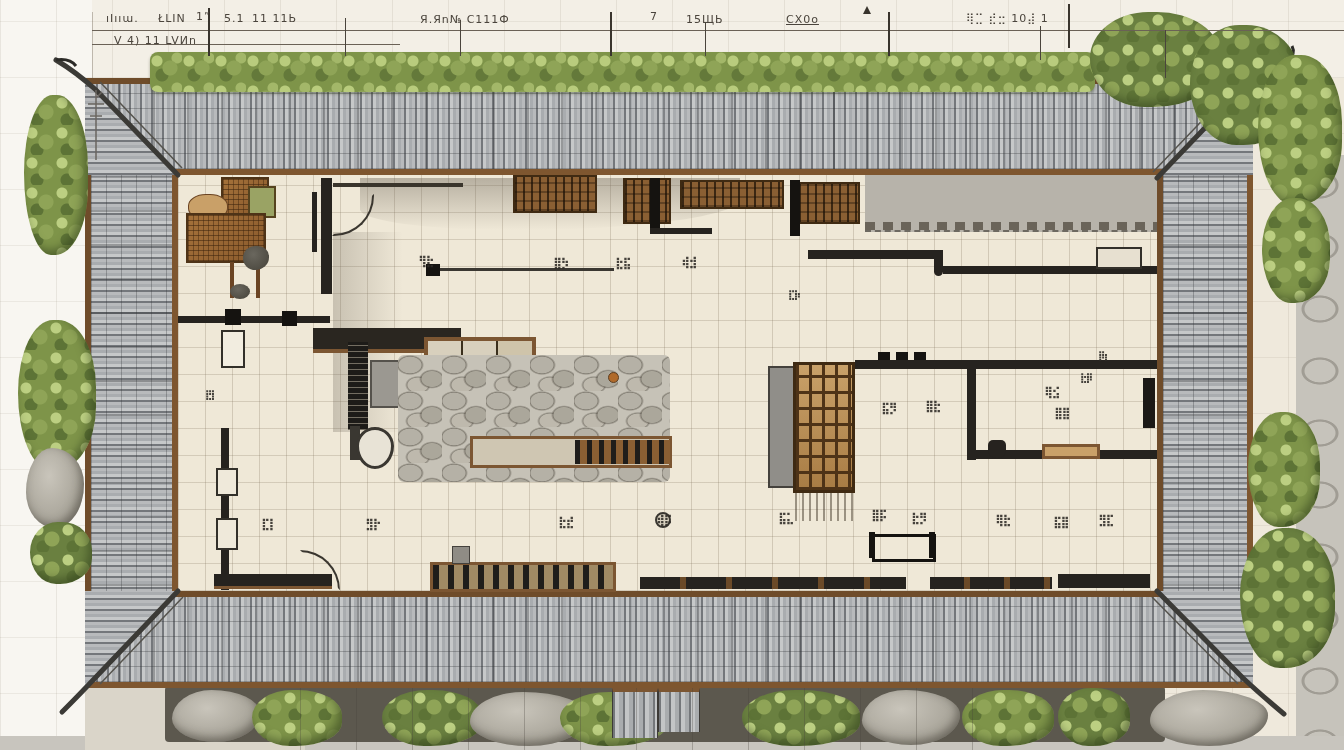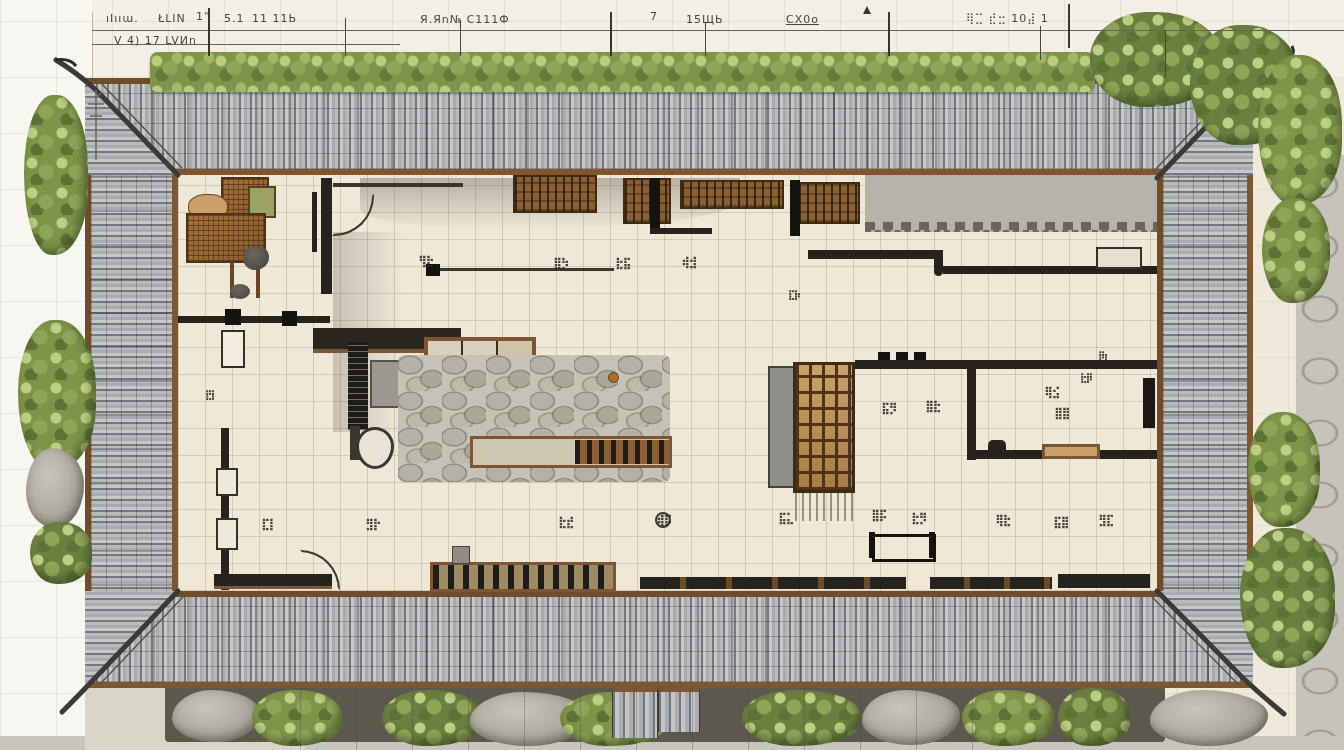--- a/index.html
+++ b/index.html
@@ -246,21 +246,21 @@
   <span class="abs dimlabel" style="left:106px;top:12px;">ıIııա.</span>
   <span class="abs dimlabel" style="left:158px;top:12px;">ŁLIN</span>
   <span class="abs dimlabel" style="left:196px;top:10px;">1”</span>
   <span class="abs dimlabel" style="left:224px;top:12px;">5.1</span>
   <span class="abs dimlabel" style="left:252px;top:12px;">11 11Ь</span>
   <span class="abs dimlabel" style="left:420px;top:13px;">Я.Яո№ С111Ф</span>
   <span class="abs dimlabel" style="left:650px;top:10px;">7</span>
   <span class="abs dimlabel" style="left:686px;top:13px;">15ЩЬ</span>
   <span class="abs dimlabel" style="left:786px;top:13px;text-decoration:underline;">СХ0о</span>
   <span class="abs dimlabel" style="left:966px;top:12px;">⢿⣉ ⣞⣒ 10⣼ 1</span>
-  <span class="abs dimlabel" style="left:114px;top:34px;">V 4) 17 LVИո</span>
+  <span class="abs dimlabel" style="left:114px;top:34px;">V 4) 11 LVИո</span>
 
   <span class="abs glyph" style="left:418px;top:254px;">⢻⣗</span>
   <span class="abs glyph" style="left:553px;top:256px;">⣿⡳</span>
   <span class="abs glyph" style="left:615px;top:256px;">⣗⣯</span>
   <span class="abs glyph" style="left:681px;top:255px;">⢾⣺</span>
   <span class="abs glyph sm" style="left:788px;top:289px;">⣏⡷</span>
   <span class="abs glyph sm" style="left:205px;top:389px;">⣟⡇</span>
   <span class="abs glyph" style="left:881px;top:401px;">⣯⡻</span>
   <span class="abs glyph" style="left:925px;top:399px;">⣿⣗</span>
   <span class="abs glyph sm" style="left:1098px;top:350px;">⡿⡆</span>

